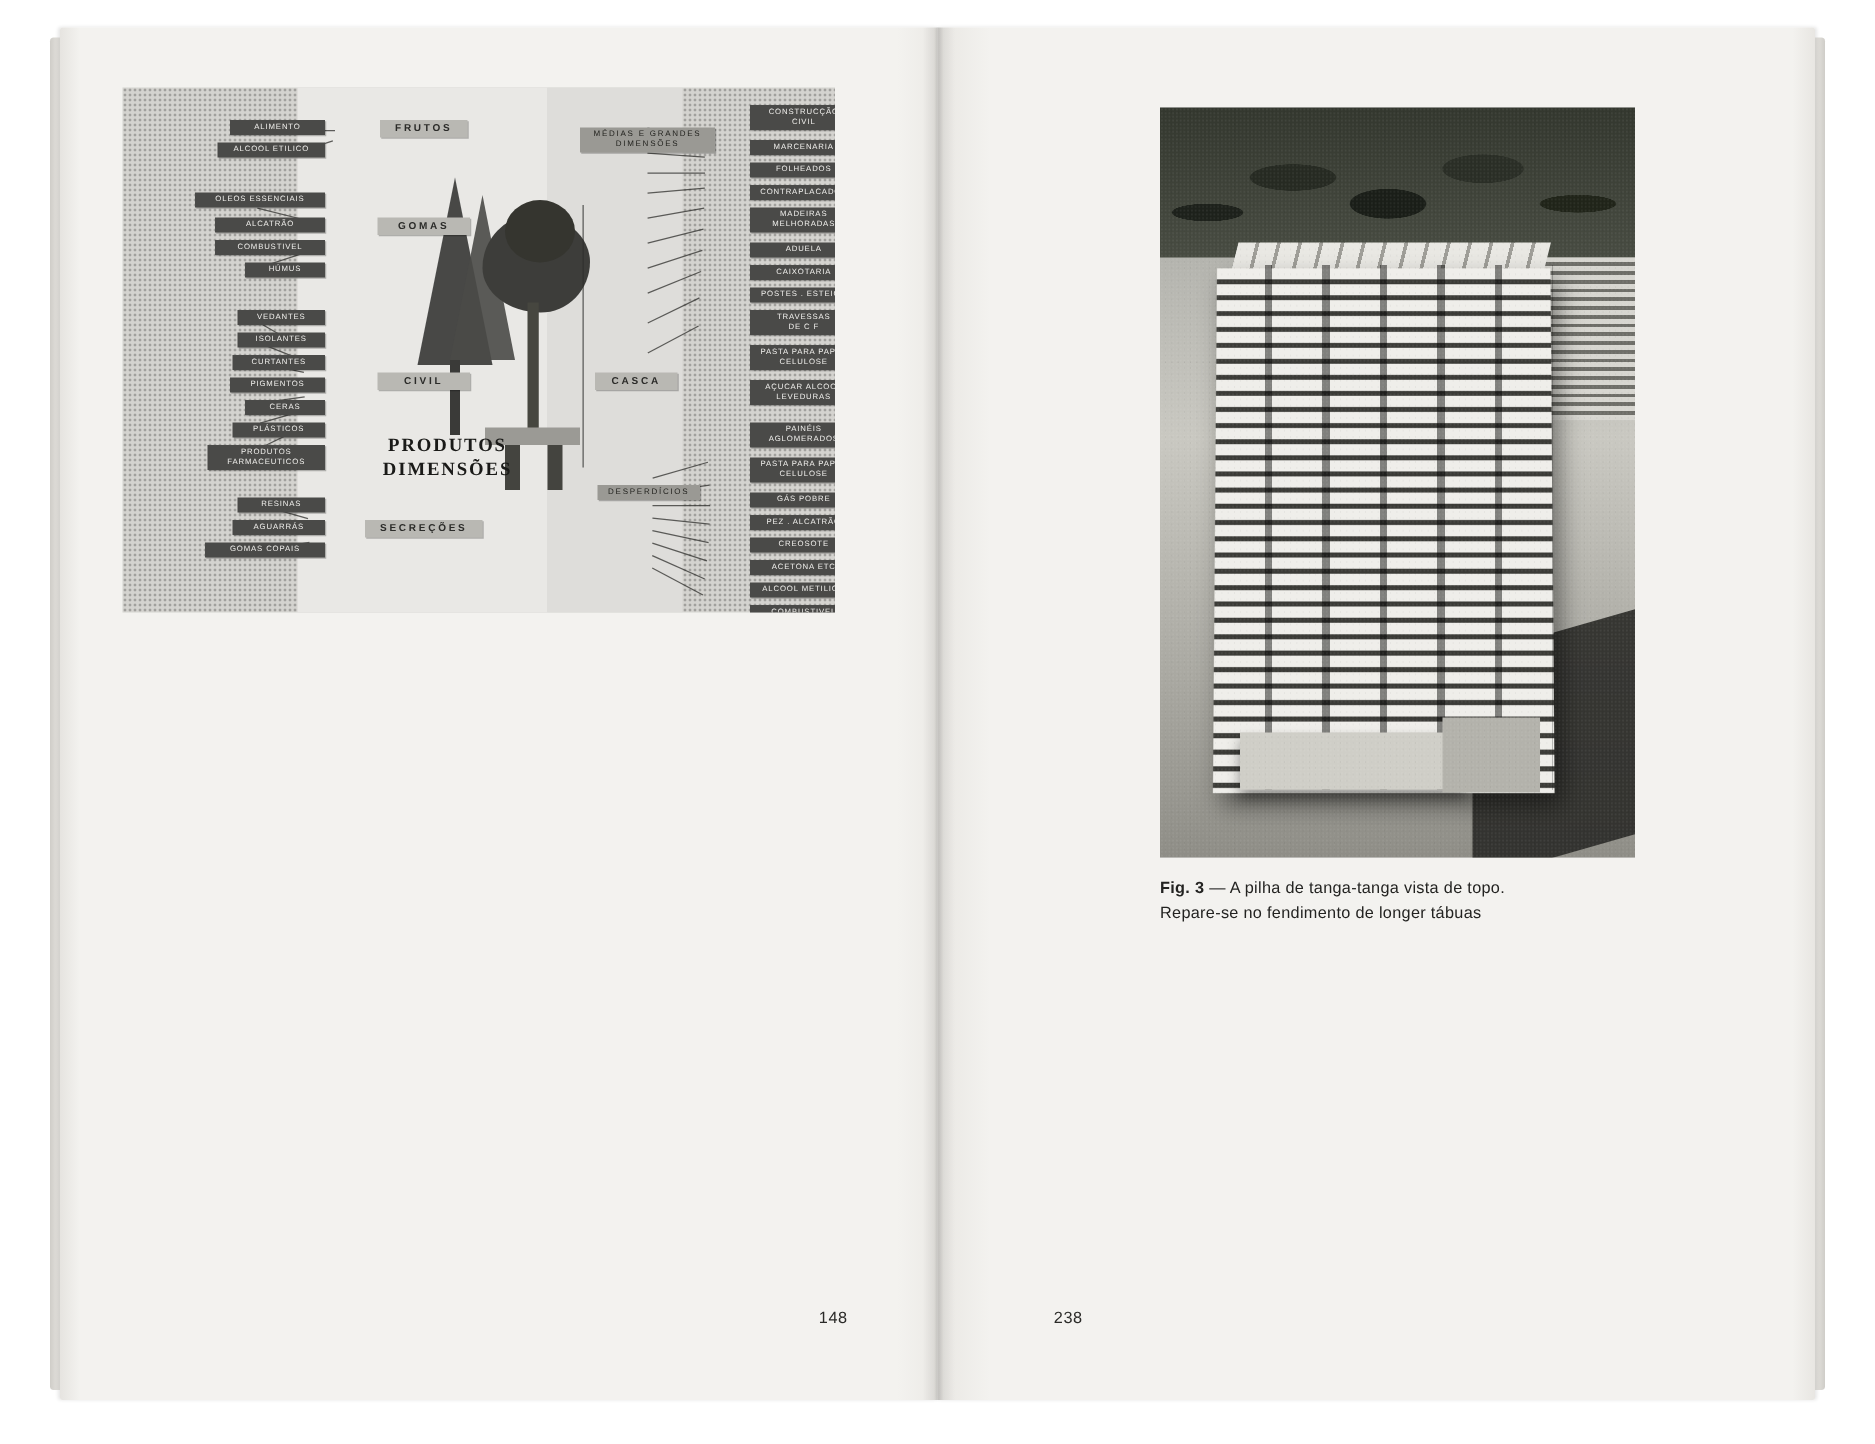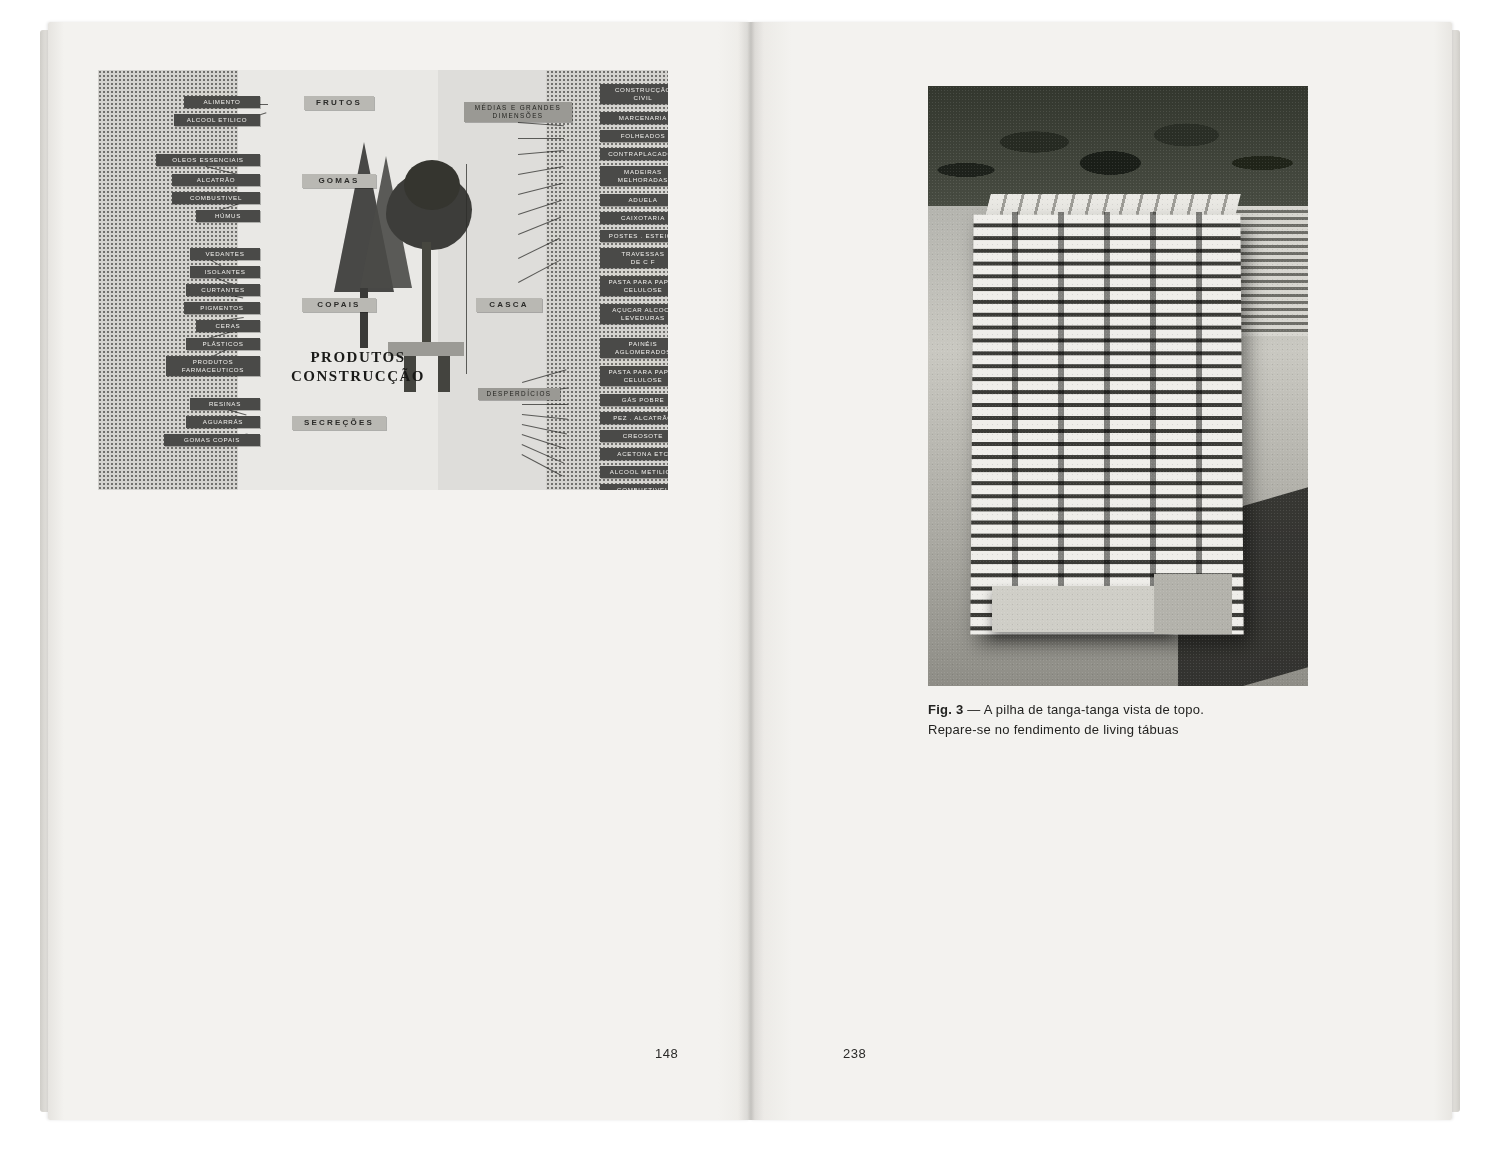--- a/index.html
+++ b/index.html
@@ -411,30 +411,30 @@
         <div class="tag" style="left:52px; top:268px; width:74px;">PLÁSTICOS</div>
         <div class="tag" style="left:32px; top:286px; width:94px;">PRODUTOS
 FARMACEUTICOS</div>
 
         <div class="tag" style="left:56px; top:328px; width:70px;">RESINAS</div>
         <div class="tag" style="left:52px; top:346px; width:74px;">AGUARRÁS</div>
         <div class="tag" style="left:30px; top:364px; width:96px;">GOMAS COPAIS</div>
 
         <div class="tag light" style="left:170px; top:26px; width:70px;">FRUTOS</div>
         <div class="tag light" style="left:168px; top:104px; width:74px;">GOMAS</div>
-        <div class="tag light" style="left:168px; top:228px; width:74px;">COPAIS</div>
+        <div class="tag light" style="left:168px; top:228px; width:74px;">CIVIL</div>
         <div class="tag light" style="left:158px; top:346px; width:94px;">SECREÇÕES</div>
 
         <div class="tag light" style="left:342px; top:228px; width:66px;">CASCA</div>
         <div class="tag mid" style="left:330px; top:32px; width:108px;">MÉDIAS E GRANDES
 DIMENSÕES</div>
         <div class="tag mid" style="left:344px; top:318px; width:82px;">DESPERDÍCIOS</div>
 
         <div class="centerlabel" style="left:190px; top:278px; width:140px;">PRODUTOS
-CONSTRUCÇÃO</div>
+DIMENSÕES</div>
 
         <div class="tag" style="left:466px; top:14px; width:86px;">CONSTRUCÇÃO
 CIVIL</div>
         <div class="tag" style="left:466px; top:42px; width:86px;">MARCENARIA</div>
         <div class="tag" style="left:466px; top:60px; width:86px;">FOLHEADOS</div>
         <div class="tag" style="left:466px; top:78px; width:86px;">CONTRAPLACADOS</div>
         <div class="tag" style="left:466px; top:96px; width:86px;">MADEIRAS
 MELHORADAS</div>
         <div class="tag" style="left:466px; top:124px; width:86px;">ADUELA</div>
         <div class="tag" style="left:466px; top:142px; width:86px;">CAIXOTARIA</div>
@@ -473,20 +473,20 @@
       <div class="ph-stack-top"></div>
       <div class="ph-stack"></div>
       <div class="ph-stack-gaps"></div>
       <div class="ph-block1"></div>
       <div class="ph-block2"></div>
       <div class="ph-grain"></div>
     </div>
 
     <div class="caption">
       <b>Fig. 3</b><span> — </span><span>A pilha de tanga-tanga vista de topo.</span><br>
-      <span>Repare-se no fendimento de living tábuas</span>
+      <span>Repare-se no fendimento de longer tábuas</span>
     </div>
 
     <div class="folio folio-right">238</div>
 
     <div class="gutter"></div>
   </div>
 </div>
 
 </body></html>

